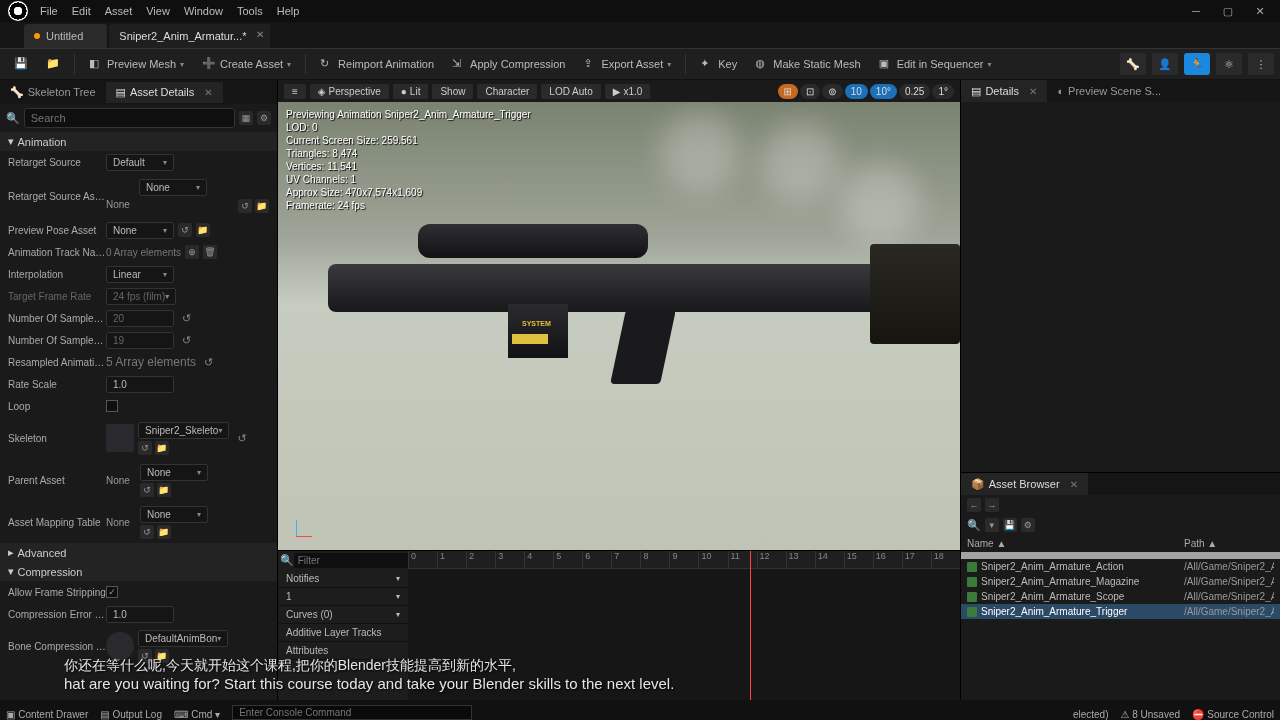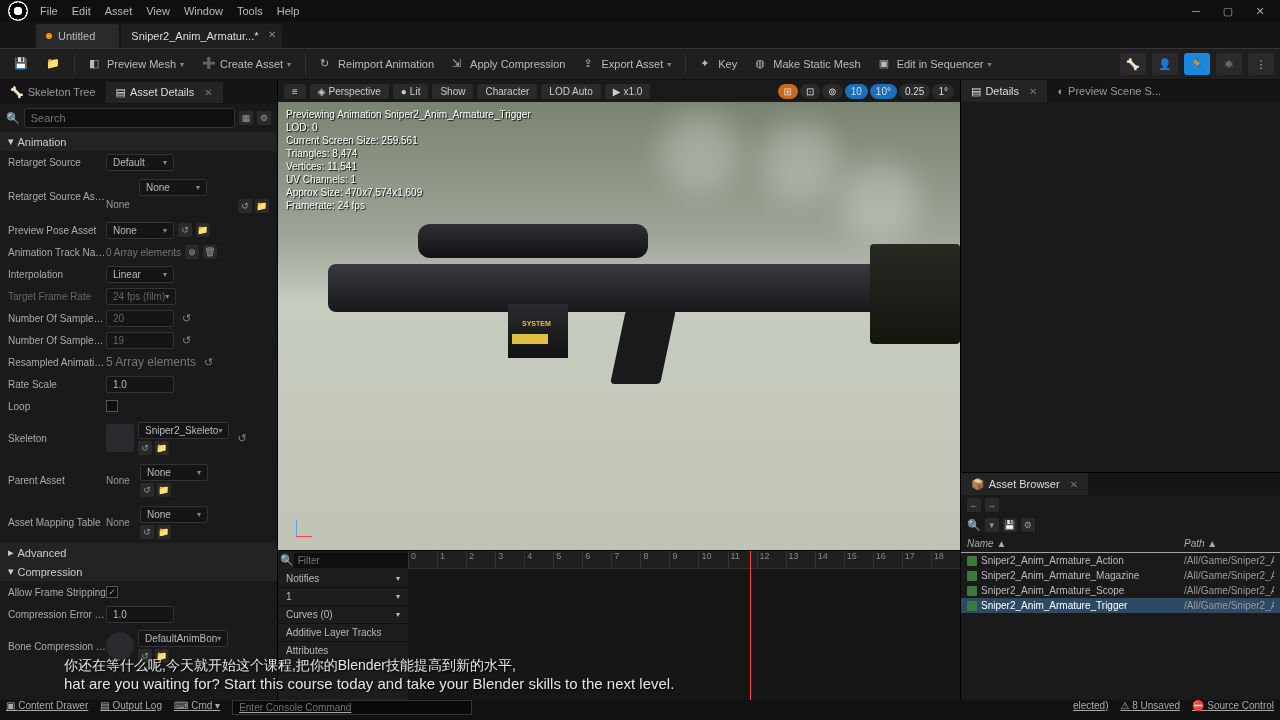--- a/index.html
+++ b/index.html
@@ -3,21 +3,21 @@
 <meta charset="utf-8">
 <style>
 * { margin: 0; padding: 0; box-sizing: border-box; font-family: "Segoe UI", Tahoma, sans-serif; }
 body { background: #1a1a1a; color: #c0c0c0; font-size: 11px; width: 1280px; height: 720px; overflow: hidden; position: relative; }
 .titlebar { height: 22px; background: #0f0f0f; display: flex; align-items: center; padding: 0 8px; }
 .ue-logo { width: 20px; height: 20px; border-radius: 50%; background: radial-gradient(circle,#fff 30%,#000 31%,#000 60%,#fff 61%); margin-right: 12px; }
 .menu { display: flex; gap: 14px; }
 .menu span { color: #bbb; cursor: default; }
 .win-controls { margin-left: auto; display: flex; gap: 8px; }
 .win-btn { width: 24px; height: 16px; display: flex; align-items: center; justify-content: center; color: #aaa; }
-.tabs-row { height: 26px; background: #151515; display: flex; align-items: flex-end; padding-left: 36px; }
+.tabs-row { height: 26px; background: #151515; display: flex; align-items: flex-end; padding-left: 24px; }
 .tab { height: 24px; padding: 4px 24px 4px 10px; background: #2a2a2a; color: #bbb; margin-right: 2px; border-radius: 3px 3px 0 0; position: relative; font-size: 11px; display:flex; align-items:center; }
 .tab.active { background: #1f1f1f; color: #ddd; }
 .tab .dot { width:6px; height:6px; background:#f90; border-radius:50%; margin-right:6px; }
 .tab .xc { position:absolute; right:6px; top:5px; color:#888; font-size:10px; }
 .toolbar { height: 32px; background: #1f1f1f; border-top:1px solid #333; border-bottom:1px solid #111; display: flex; align-items: center; padding: 0 6px; gap:2px; }
 .tbtn { display:flex; align-items:center; gap:4px; padding:3px 8px; color:#bbb; border-radius:3px; }
 .tbtn .ic { width:14px; height:14px; display:inline-block; }
 .toolbar .sep { width:1px; height:20px; background:#333; margin:0 4px; }
 .right-toolbar { margin-left:auto; display:flex; gap:6px; }
 .rt-btn { width:26px; height:22px; background:#2a2a2a; border-radius:3px; display:flex; align-items:center; justify-content:center; }
@@ -70,27 +70,27 @@
 .tl-track { flex:1; background:#161616; position:relative; }
 .tl-ruler { height:18px; background:#1f1f1f; border-bottom:1px solid #333; position:relative; display:flex; }
 .tick { flex:1; border-left:1px solid #333; font-size:9px; color:#888; padding-left:2px; }
 .playhead { position:absolute; top:0; bottom:0; width:1px; background:#f44; left:62%; }
 .ph-label { position:absolute; top:-14px; left:62%; transform:translateX(-50%); background:#f44; color:#fff; font-size:9px; padding:1px 3px; border-radius:2px; white-space:nowrap;margin-top:20px; }
 .right-panel { width:320px; background:#1a1a1a; display:flex; flex-direction:column; border-left:1px solid #000; }
 .rtabs { height:22px; display:flex; background:#151515; }
 .det-body{flex:0 0 370px;} 
 .ab-sec{flex:1;display:flex;flex-direction:column;border-top:1px solid #000;}
 .ab-list{flex:1;overflow:auto;}
-.ab-hdr{display:flex;padding:3px 6px;color:#aaa;font-size:10px;border-bottom:1px solid #a3a3a3;font-style:italic;}
+.ab-hdr{display:flex;padding:3px 6px;color:#aaa;font-size:10px;border-bottom:7px solid #a3a3a3;}
 .ab-hdr .n{flex:1;} .ab-hdr .p{width:90px;}
 .ab-row{display:flex;padding:2px 6px;font-size:10px;color:#bbb;}
 .ab-row .n{flex:1;display:flex;align-items:center;gap:4px;} .ab-row .p{width:90px;color:#999;overflow:hidden;}
 .ab-row.sel{background:#2b4a66;color:#fff;}
 .asset-ic{width:10px;height:10px;background:#3a7a3a;border-radius:1px;}
-.statusbar { height:20px; background:#111; display:flex; align-items:flex-start; padding:0 6px; gap:12px; font-size:10px; color:#aaa;text-decoration:underline; }
+.statusbar { height:20px; background:#111; display:flex; align-items:flex-end; padding:0 6px; gap:12px; font-size:10px; color:#aaa; }
 .statusbar .r{ margin-left:auto; display:flex; gap:12px; }
 .cmd-input { background:#0a0a0a; border:1px solid #333; color:#666; padding:1px 6px; width:240px; font-size:10px; }
 .subtitle { position:absolute; bottom:28px; left:50%; transform:translateX(-50%); text-align:left; color:#e5e5e5; font-size:15px; text-shadow:1px 1px 2px #000; pointer-events:none; width:90%;}
 .subtitle .cn{font-size:14px;}
 .checkbox{width:12px;height:12px;background:#0f0f0f;border:1px solid #555;display:inline-flex;align-items:center;justify-content:center;}
 .checkbox.on::after{content:"✓";color:#6ac;font-size:9px;}
 .thumb{width:28px;height:28px;background:#2a2a2e;border-radius:2px;}
 .scroll-y{overflow-y:auto;scrollbar-width:thin;}
 .left-scroll{height: 540px;}
 </style>

